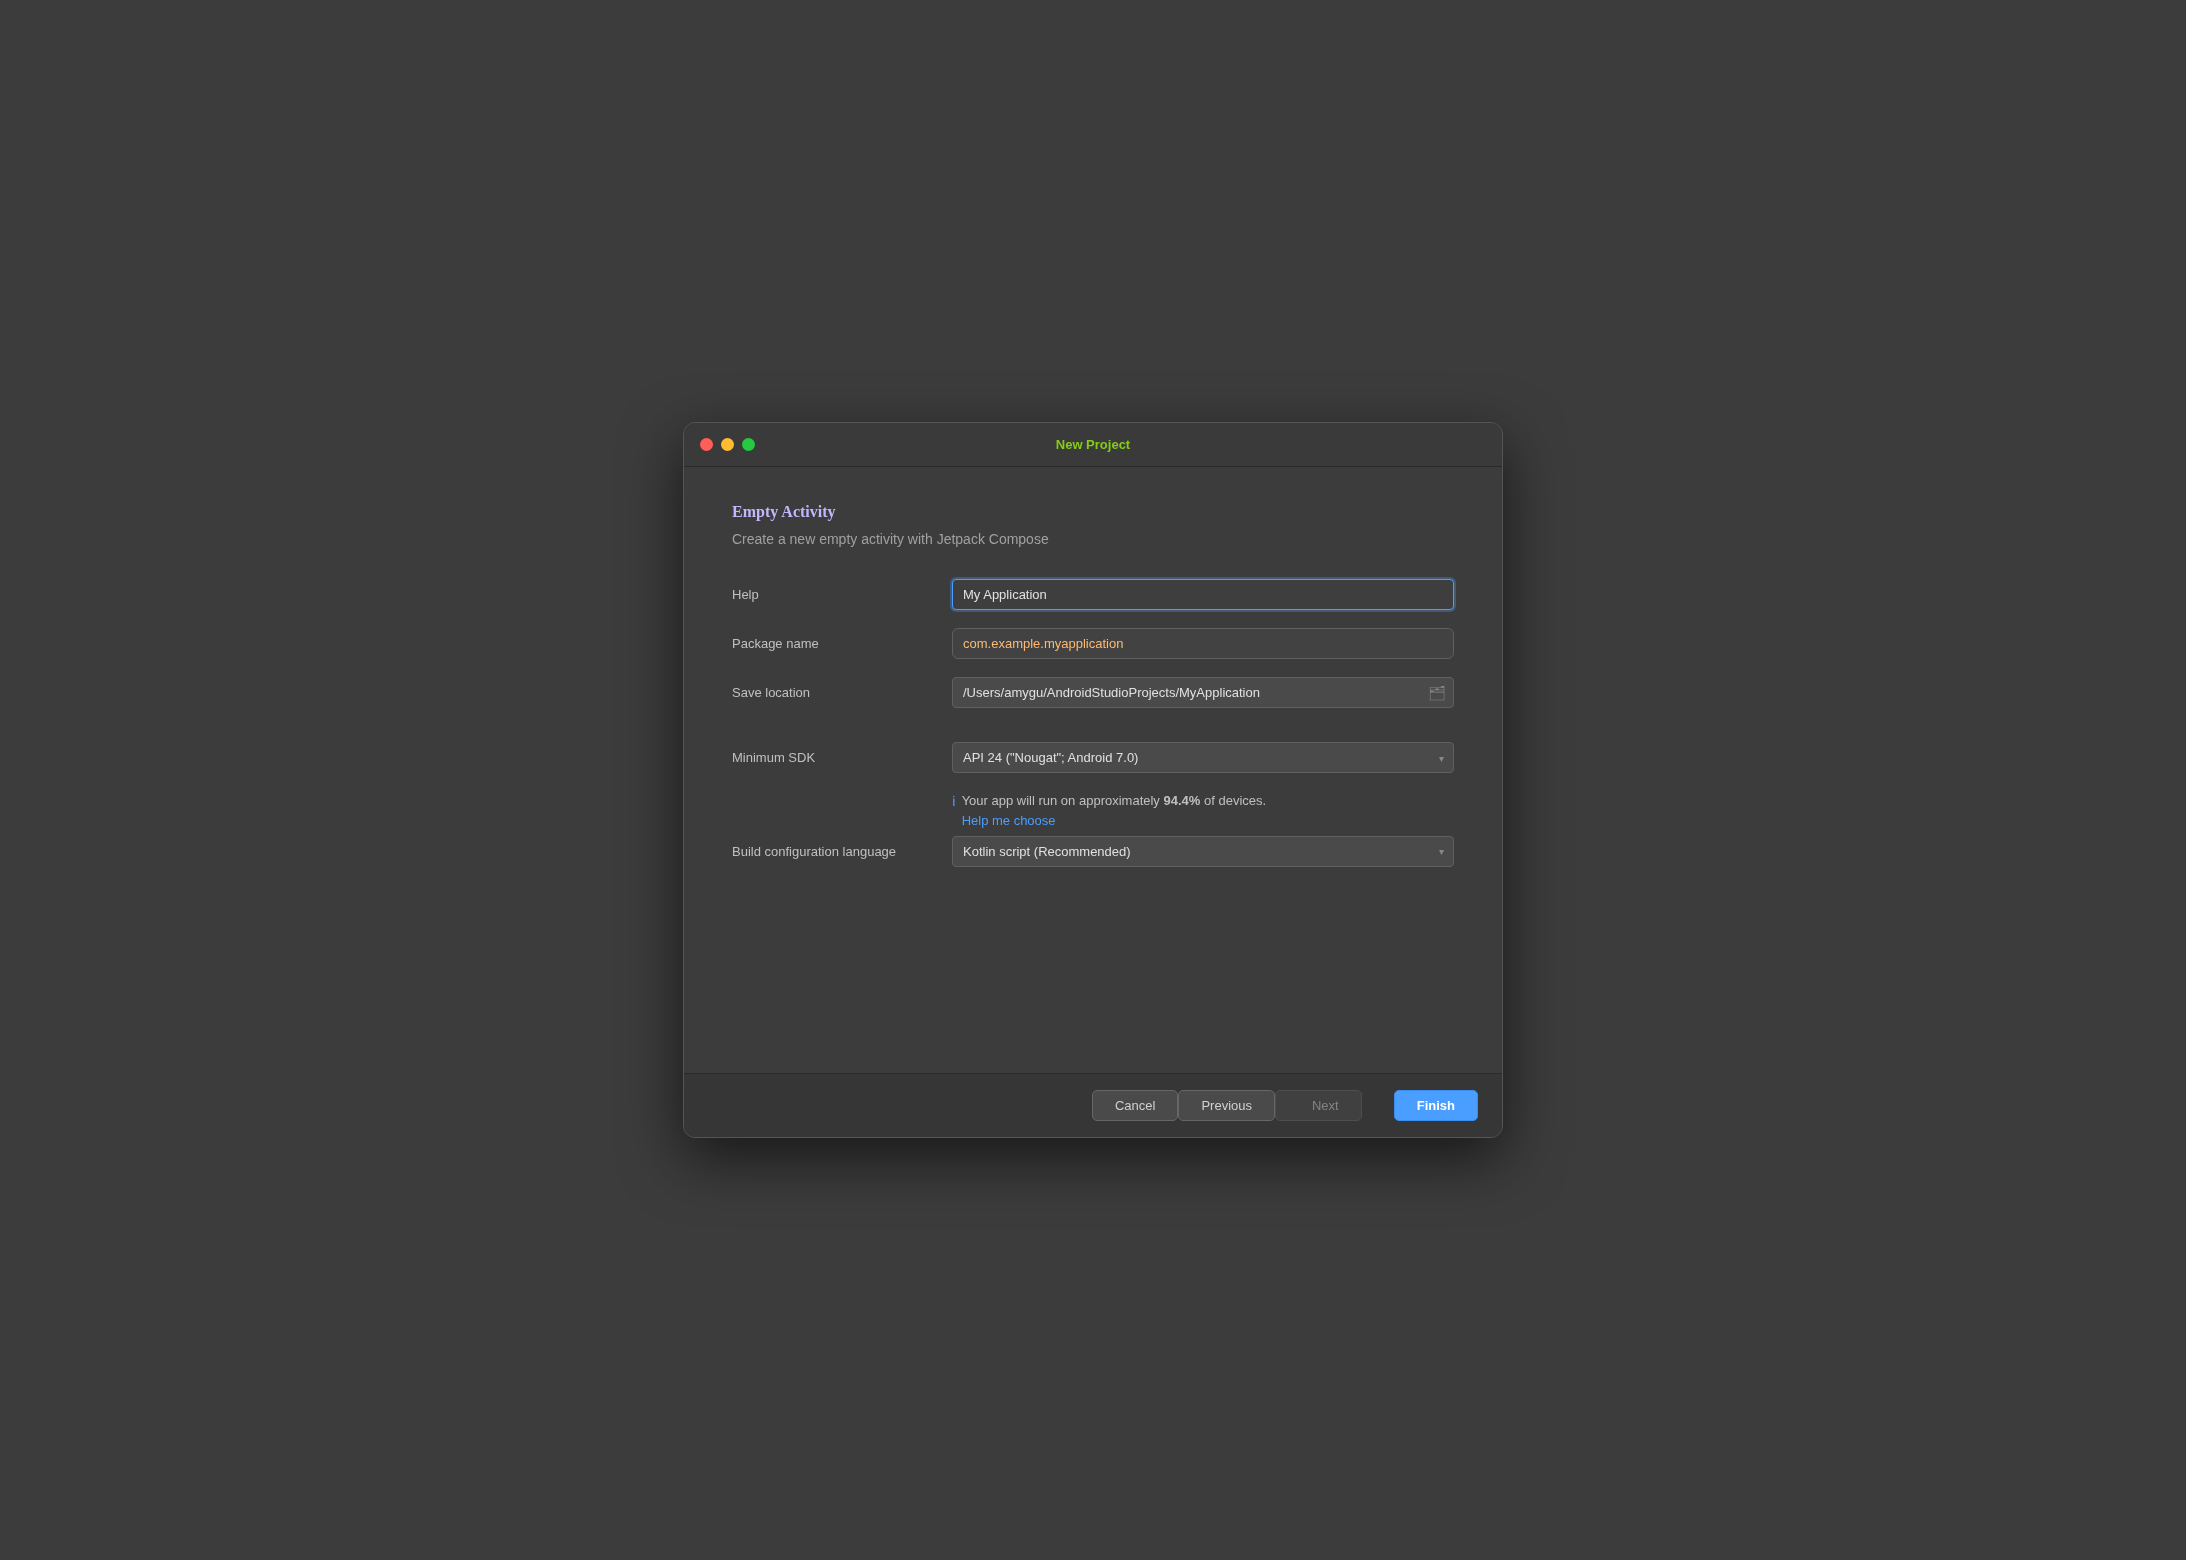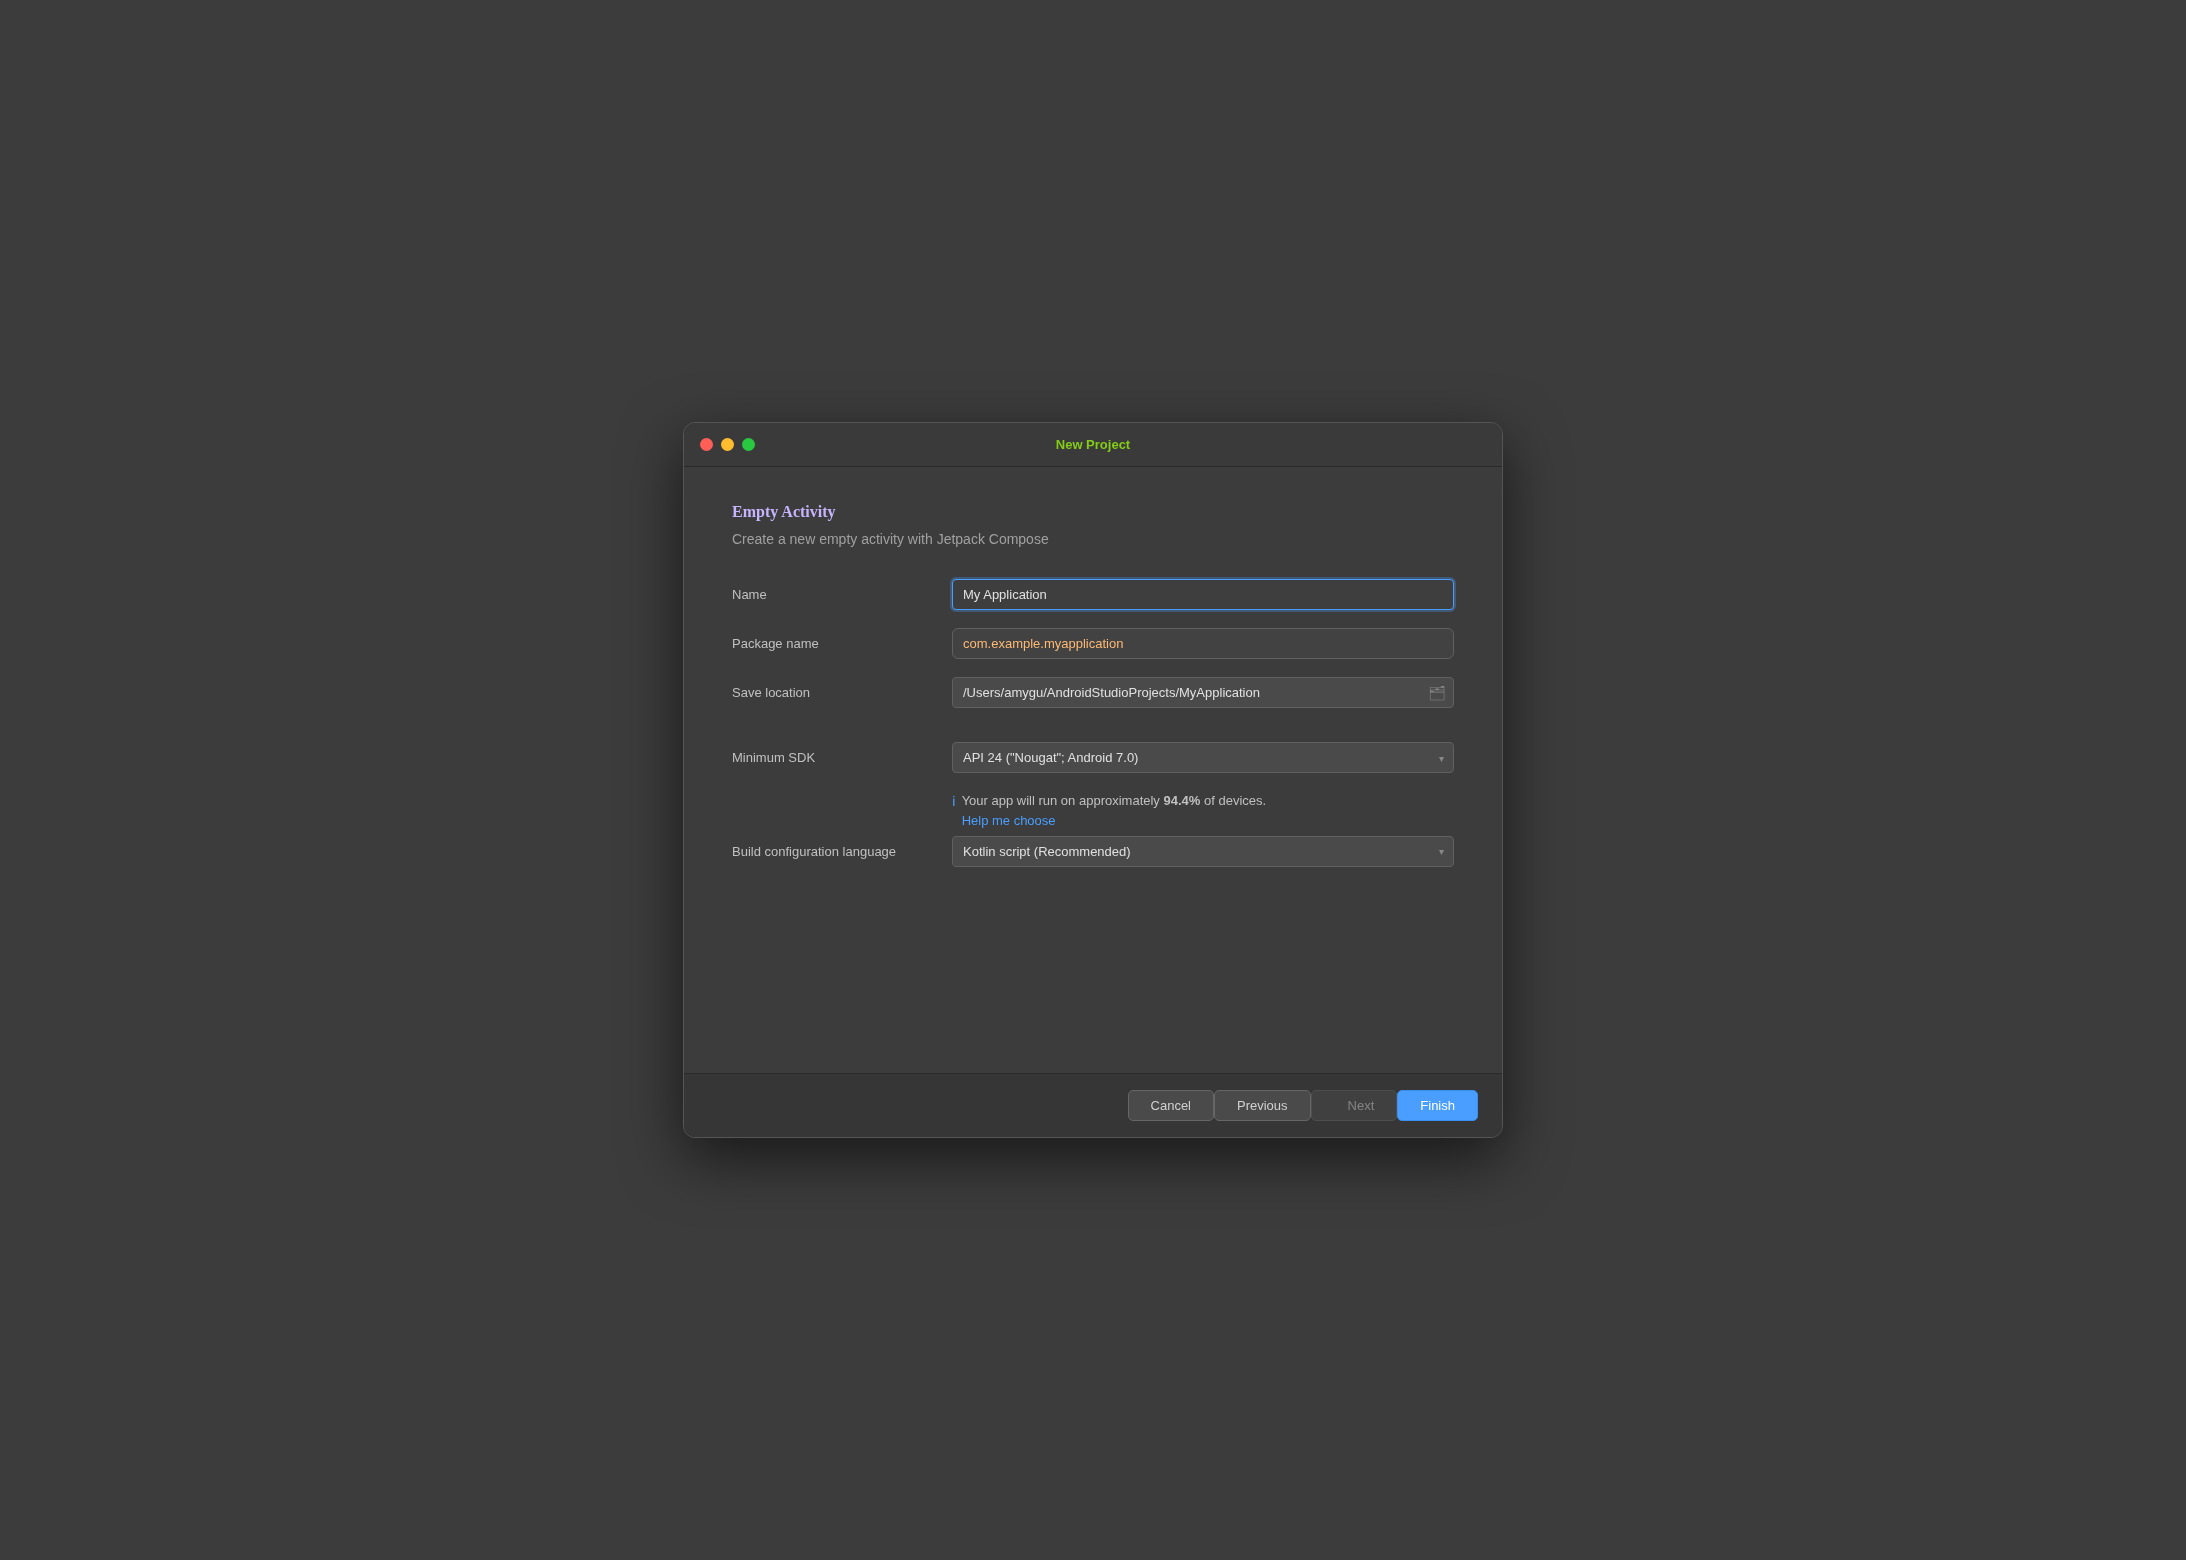--- a/index.html
+++ b/index.html
@@ -220,21 +220,22 @@
     .btn.disabled {
       opacity: 0.5;
       cursor: default;
       padding-left: 36px;
     }
 
     .btn.primary {
       background: #4a9eff;
       border-color: #3a8eef;
       color: #ffffff;
-      font-weight: 400;
+      font-weight: 700;
+      margin-left: 32px;
     }
   </style>
 </head>
 <body>
 
 <div class="window">
 
   <div class="title-bar">
     <div class="traffic-lights">
       <div class="traffic-light close"></div>
@@ -242,21 +243,21 @@
       <div class="traffic-light maximize"></div>
     </div>
     <span class="title-bar-title">New Project</span>
   </div>
 
   <div class="content">
     <div class="section-title">Empty Activity</div>
     <div class="section-desc">Create a new empty activity with Jetpack Compose</div>
 
     <div class="form-row">
-      <label class="form-label">Name</label>
+      <label class="form-label">Help</label>
       <input class="form-input focused" type="text" value="My Application" style="">
     </div>
 
     <div class="form-row">
       <label class="form-label">Package name</label>
       <input class="form-input readonly" type="text" value="com.example.myapplication" style="">
     </div>
 
     <div class="form-row">
       <label class="form-label">Save location</label>

